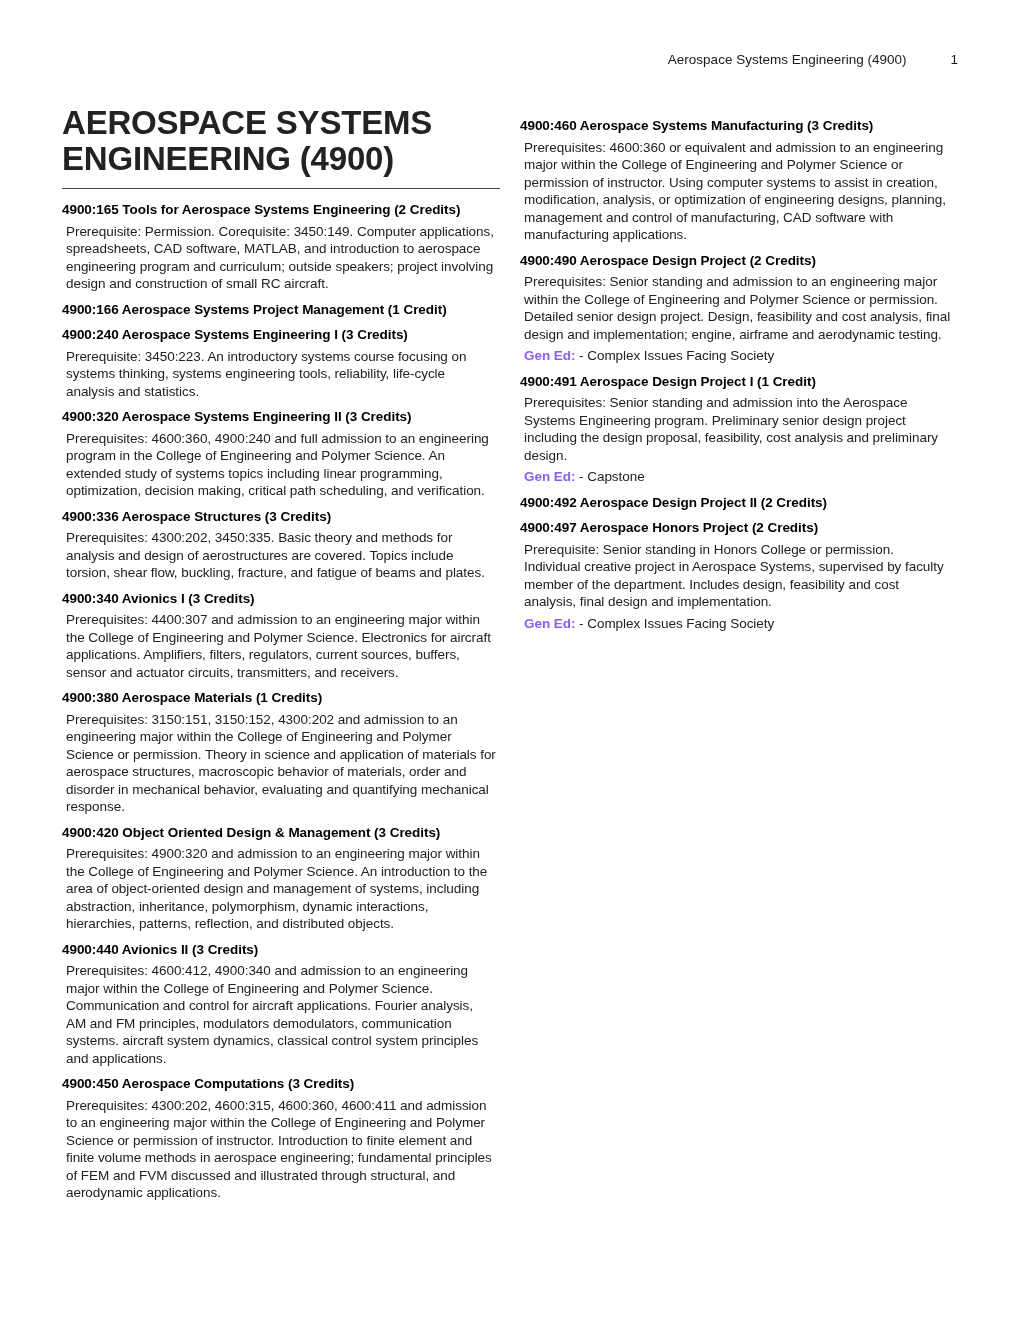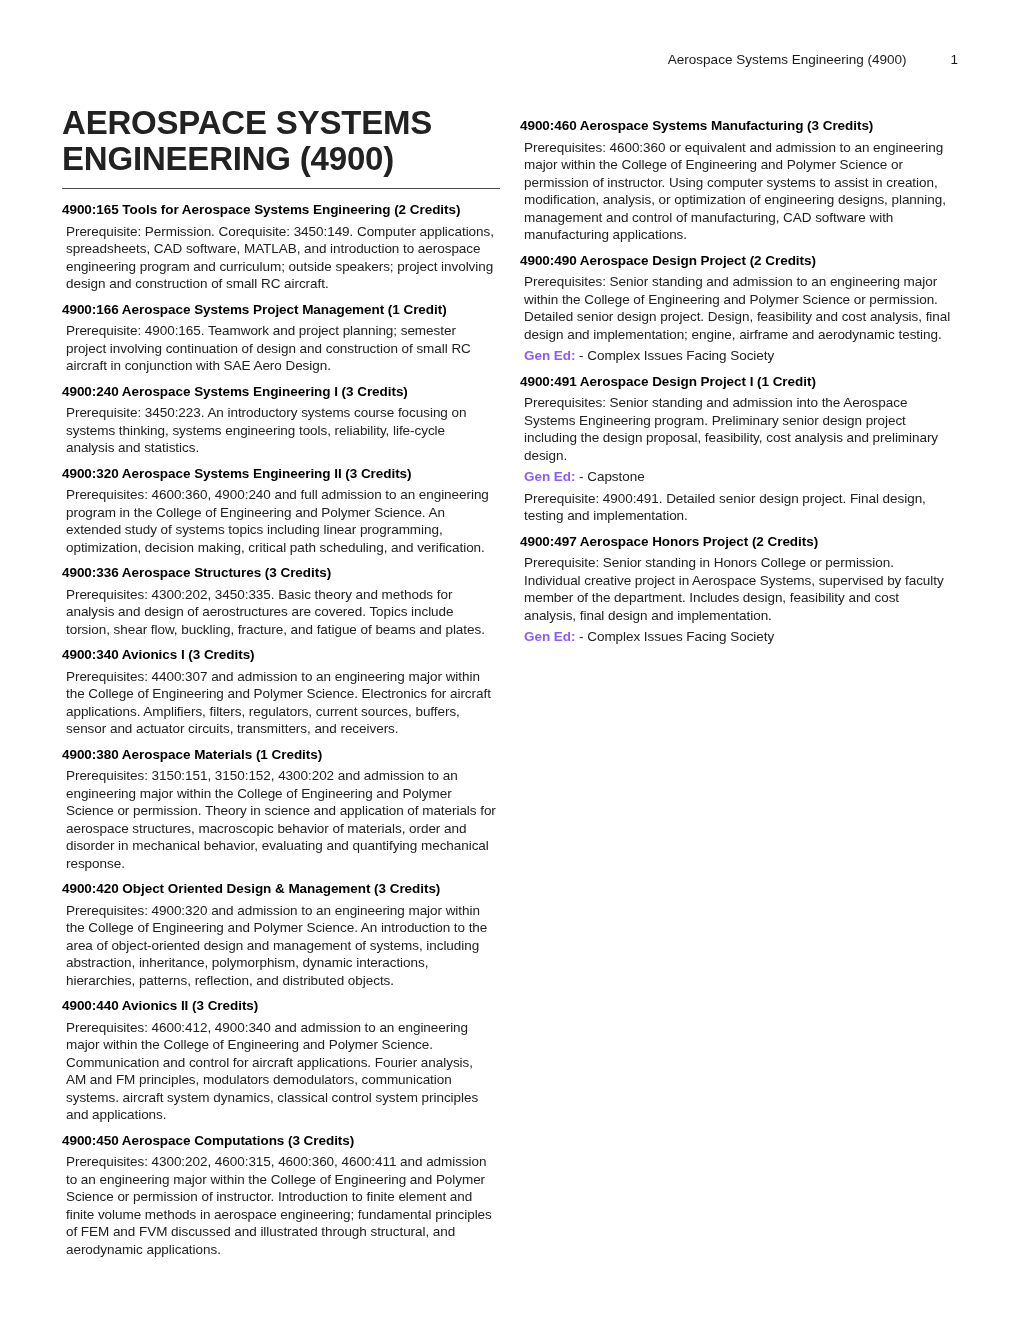--- a/index.html
+++ b/index.html
@@ -88,21 +88,20 @@
     <div class="col">
       <h1 class="page-title">AEROSPACE SYSTEMS ENGINEERING (4900)</h1>
       <hr class="title-rule">
       <div id="col-left">
           <div class="course">
             <h3 class="course-heading">4900:165 Tools for Aerospace Systems Engineering (2 Credits)</h3>
             <p class="course-body">Prerequisite: Permission. Corequisite: 3450:149. Computer applications, spreadsheets, CAD software, MATLAB, and introduction to aerospace engineering program and curriculum; outside speakers; project involving design and construction of small RC aircraft.</p>
           </div>
           <div class="course">
             <h3 class="course-heading">4900:166 Aerospace Systems Project Management (1 Credit)</h3>
-            <p class="course-body">Prerequisite: 4900:165. Teamwork and project planning; semester project involving continuation of design and construction of small RC aircraft in conjunction with SAE Aero Design.</p>
           </div>
           <div class="course">
             <h3 class="course-heading">4900:240 Aerospace Systems Engineering I (3 Credits)</h3>
             <p class="course-body">Prerequisite: 3450:223. An introductory systems course focusing on systems thinking, systems engineering tools, reliability, life-cycle analysis and statistics.</p>
           </div>
           <div class="course">
             <h3 class="course-heading">4900:320 Aerospace Systems Engineering II (3 Credits)</h3>
             <p class="course-body">Prerequisites: 4600:360, 4900:240 and full admission to an engineering program in the College of Engineering and Polymer Science. An extended study of systems topics including linear programming, optimization, decision making, critical path scheduling, and verification.</p>
           </div>
           <div class="course">
@@ -141,21 +140,21 @@
             <h3 class="course-heading">4900:490 Aerospace Design Project (2 Credits)</h3>
             <p class="course-body">Prerequisites: Senior standing and admission to an engineering major within the College of Engineering and Polymer Science or permission. Detailed senior design project. Design, feasibility and cost analysis, final design and implementation; engine, airframe and aerodynamic testing.</p>
             <p class="course-gened"><strong>Gen Ed: </strong>- Complex Issues Facing Society</p>
           </div>
           <div class="course">
             <h3 class="course-heading">4900:491 Aerospace Design Project I (1 Credit)</h3>
             <p class="course-body">Prerequisites: Senior standing and admission into the Aerospace Systems Engineering program. Preliminary senior design project including the design proposal, feasibility, cost analysis and preliminary design.</p>
             <p class="course-gened"><strong>Gen Ed: </strong>- Capstone</p>
           </div>
           <div class="course">
-            <p class="course-body">Prerequisite: 4900:491. Detailed senior design project. Final design, testing and implementation.</p>
+            <h3 class="course-heading">4900:492 Aerospace Design Project II (2 Credits)</h3>
           </div>
           <div class="course">
             <h3 class="course-heading">4900:497 Aerospace Honors Project (2 Credits)</h3>
             <p class="course-body">Prerequisite: Senior standing in Honors College or permission. Individual creative project in Aerospace Systems, supervised by faculty member of the department. Includes design, feasibility and cost analysis, final design and implementation.</p>
             <p class="course-gened"><strong>Gen Ed: </strong>- Complex Issues Facing Society</p>
           </div>
         </div>
     </div>
   </div>
 

